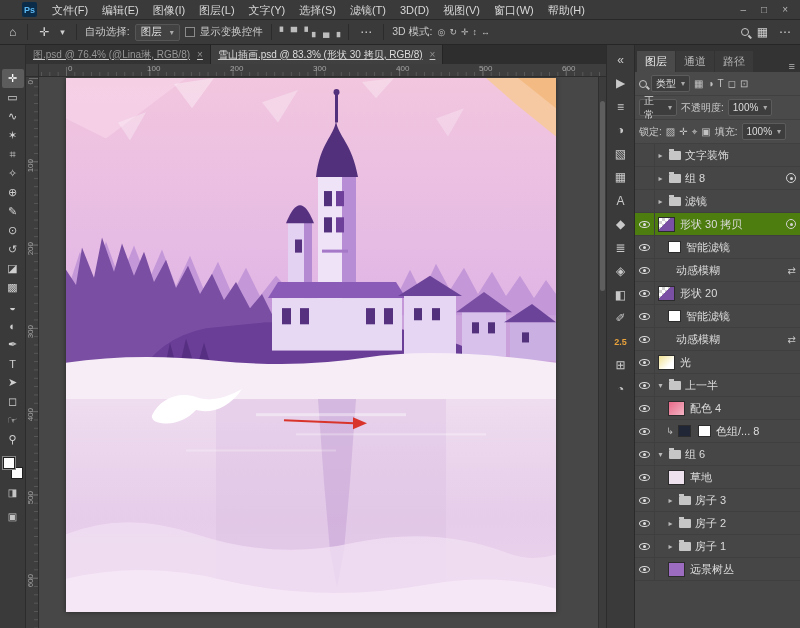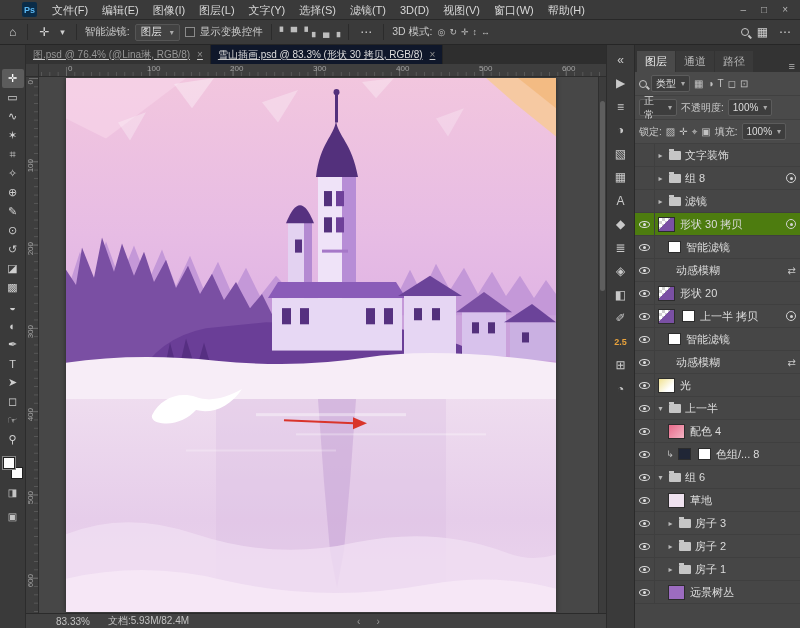--- a/index.html
+++ b/index.html
@@ -37,21 +37,21 @@
   .swatches{position:relative;width:20px;height:22px;margin-top:8px;flex:none;}
   .sw{position:absolute;width:12px;height:12px;border:1px solid #1f1f1f;background:#fdfdfd;}
   .sw.fg{top:0;left:0;z-index:2;outline:1px solid #888;}
   .sw.bg{bottom:0;right:0;}
   .toolxtra{margin-top:8px;font-size:10px;color:#c5c5c5;height:16px;}
 
   
   .centercol{flex:1;display:flex;flex-direction:column;min-width:0;background:#474747;}
   .tabbar{height:19px;background:#2e2e2e;display:flex;align-items:stretch;flex:none;text-decoration:underline;}
   .doctab{padding:0 7px;display:flex;align-items:center;gap:7px;font-size:10px;background:#333;color:#969696;border-right:1px solid #242424;white-space:nowrap;}
-  .doctab.active{background:#0f172a;color:#ddd;}
+  .doctab.active{background:#404040;color:#ddd;}
   .tabclose{font-size:10px;color:#8f8f8f;}
   .rulerrow{height:13px;display:flex;background:#3e3e3e;border-bottom:1px solid #2d2d2d;flex:none;}
   .rulercorner{width:13px;background:#3e3e3e;border-right:1px solid #2d2d2d;flex:none;}
   .rulertop{flex:1;position:relative;overflow:hidden;
     background-image:linear-gradient(90deg,#6a6a6a 1px,transparent 1px),linear-gradient(90deg,#585858 1px,transparent 1px);
     background-size:83.3px 9px,8.33px 4px;background-repeat:repeat-x;background-position:27px bottom,27px bottom;}
   .rulertop .num{position:absolute;top:0;font-size:8px;color:#a2a2a2;}
   .canvasrow{flex:1;display:flex;min-height:0;}
   .rulerleft{width:13px;background:#3e3e3e;border-right:1px solid #2d2d2d;position:relative;flex:none;overflow:hidden;
     background-image:linear-gradient(180deg,#6a6a6a 1px,transparent 1px),linear-gradient(180deg,#585858 1px,transparent 1px);
@@ -136,21 +136,21 @@
       <span>×</span>
     </div>
   </div>
 
   <div class="optionsbar">
     <span class="obtn">⌂</span>
     <span class="vsep"></span>
     <span class="obtn">✛</span>
     <span class="obtn sm">▾</span>
     <span class="vsep"></span>
-    <span class="olabel">智能滤镜:</span>
+    <span class="olabel">自动选择:</span>
     <span class="dropdown">
       <span>图层</span>
       <span class="dd-arrow">▾</span>
     </span>
     <span class="checkbox"></span>
     <span class="olabel">显示变换控件</span>
     <span class="vsep"></span>
     <span class="iconrow">
       <span>▘</span>
       <span>▀</span>
@@ -333,28 +333,20 @@
                 <polygon points="287,336 301,342 287,348" fill="#d9342b"></polygon>
               </g>
             </svg>
           </div>
           <div class="vscroll">
             <div class="vthumb"></div>
           </div>
         </div>
       </div>
 
-      <div class="statusbar">
-        <span>83.33%</span>
-        <span>文档:5.93M/82.4M</span>
-        <span class="chev">
-          <span>‹</span>
-          <span>›</span>
-        </span>
-      </div>
     </div>
 
     <div class="iconstrip">
       <span class="strip-ic">«</span>
       <span class="strip-ic">▶</span>
       <span class="strip-ic">≡</span>
       <span class="strip-ic">◑</span>
       <span class="strip-ic">▧</span>
       <span class="strip-ic">▦</span>
       <span class="strip-ic">A</span>
@@ -487,33 +479,20 @@
           <div class="lrow">
             <span class="eyebox">
                 <span class="eye"></span>
               </span>
             <span class="thumb checker">
                 <span class="wedge"></span>
               </span>
             <span class="lname">形状 20</span>
           </div>
 
-          <div class="lrow">
-            <span class="eyebox">
-                <span class="eye"></span>
-              </span>
-            <span class="thumb checker">
-                <span class="wedge"></span>
-              </span>
-            <span class="thumb small t-mask"></span>
-            <span class="lname">上一半 拷贝</span>
-            <span class="rt">
-                <span class="sfbadge"></span>
-              </span>
-          </div>
 
           <div class="lrow">
             <span class="eyebox">
                 <span class="eye"></span>
               </span>
             <span class="g1"></span>
             <span class="thumb small t-mask"></span>
             <span class="lname">智能滤镜</span>
           </div>
 

